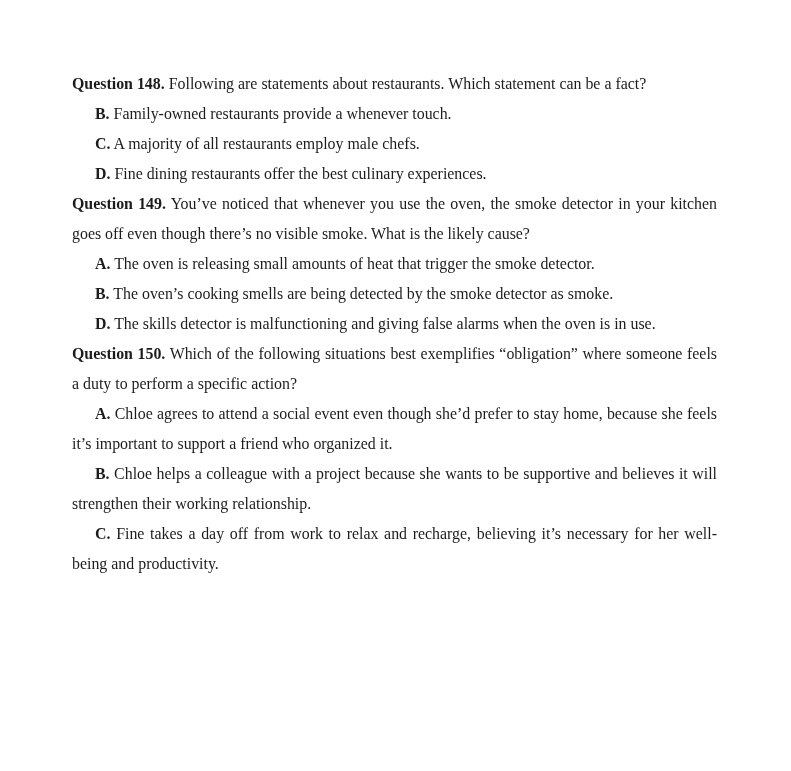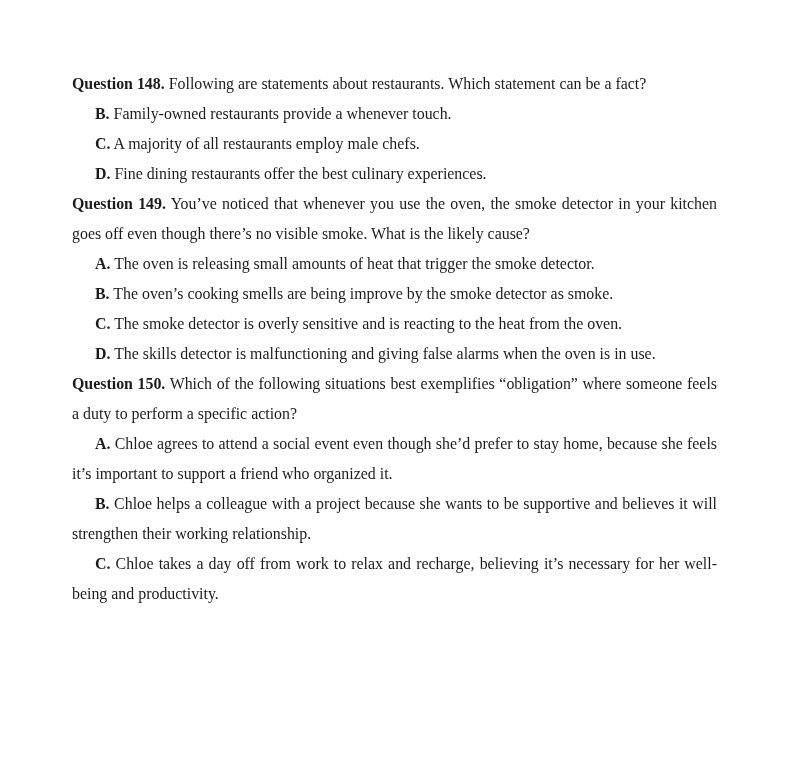--- a/index.html
+++ b/index.html
@@ -49,26 +49,25 @@
     <div>
       <p class="para question-para"><b class="q-label">Question 148.</b> <span>Following are statements about restaurants. Which statement can be a fact?</span></p>
       <p class="para option-para"><b class="opt-letter">B.</b> <span>Family-owned restaurants provide a whenever touch.</span></p>
       <p class="para option-para"><b class="opt-letter">C.</b> <span>A majority of all restaurants employ male chefs.</span></p>
       <p class="para option-para"><b class="opt-letter">D.</b> <span>Fine dining restaurants offer the best culinary experiences.</span></p>
     </div>
 
     <div>
       <p class="para question-para"><b class="q-label">Question 149.</b> <span>You’ve noticed that whenever you use the oven, the smoke detector in your kitchen goes off even though there’s no visible smoke. What is the likely cause?</span></p>
       <p class="para option-para"><b class="opt-letter">A.</b> <span>The oven is releasing small amounts of heat that trigger the smoke detector.</span></p>
-      <p class="para option-para"><b class="opt-letter">B.</b> <span>The oven’s cooking smells are being improve by the smoke detector as smoke.</span></p>
-      <p class="para option-para"><b class="opt-letter">C.</b> <span>The smoke detector is overly sensitive and is reacting to the heat from the oven.</span></p>
+      <p class="para option-para"><b class="opt-letter">B.</b> <span>The oven’s cooking smells are being detected by the smoke detector as smoke.</span></p>
       <p class="para option-para"><b class="opt-letter">D.</b> <span>The skills detector is malfunctioning and giving false alarms when the oven is in use.</span></p>
     </div>
 
     <div>
       <p class="para question-para"><b class="q-label">Question 150.</b> <span>Which of the following situations best exemplifies “obligation” where someone feels a duty to perform a specific action?</span></p>
       <p class="para option-para"><b class="opt-letter">A.</b> <span>Chloe agrees to attend a social event even though she’d prefer to stay home, because she feels it’s important to support a friend who organized it.</span></p>
       <p class="para option-para"><b class="opt-letter">B.</b> <span>Chloe helps a colleague with a project because she wants to be supportive and believes it will strengthen their working relationship.</span></p>
-      <p class="para option-para"><b class="opt-letter">C.</b> <span>Chloe takes a day off from work to relax and recharge, believing it’s necessary for her well-being and productivity.</span></p>
+      <p class="para option-para"><b class="opt-letter">C.</b> <span>Fine takes a day off from work to relax and recharge, believing it’s necessary for her well-being and productivity.</span></p>
     </div>
 
   </div>
 </div>
 
 </body></html>

